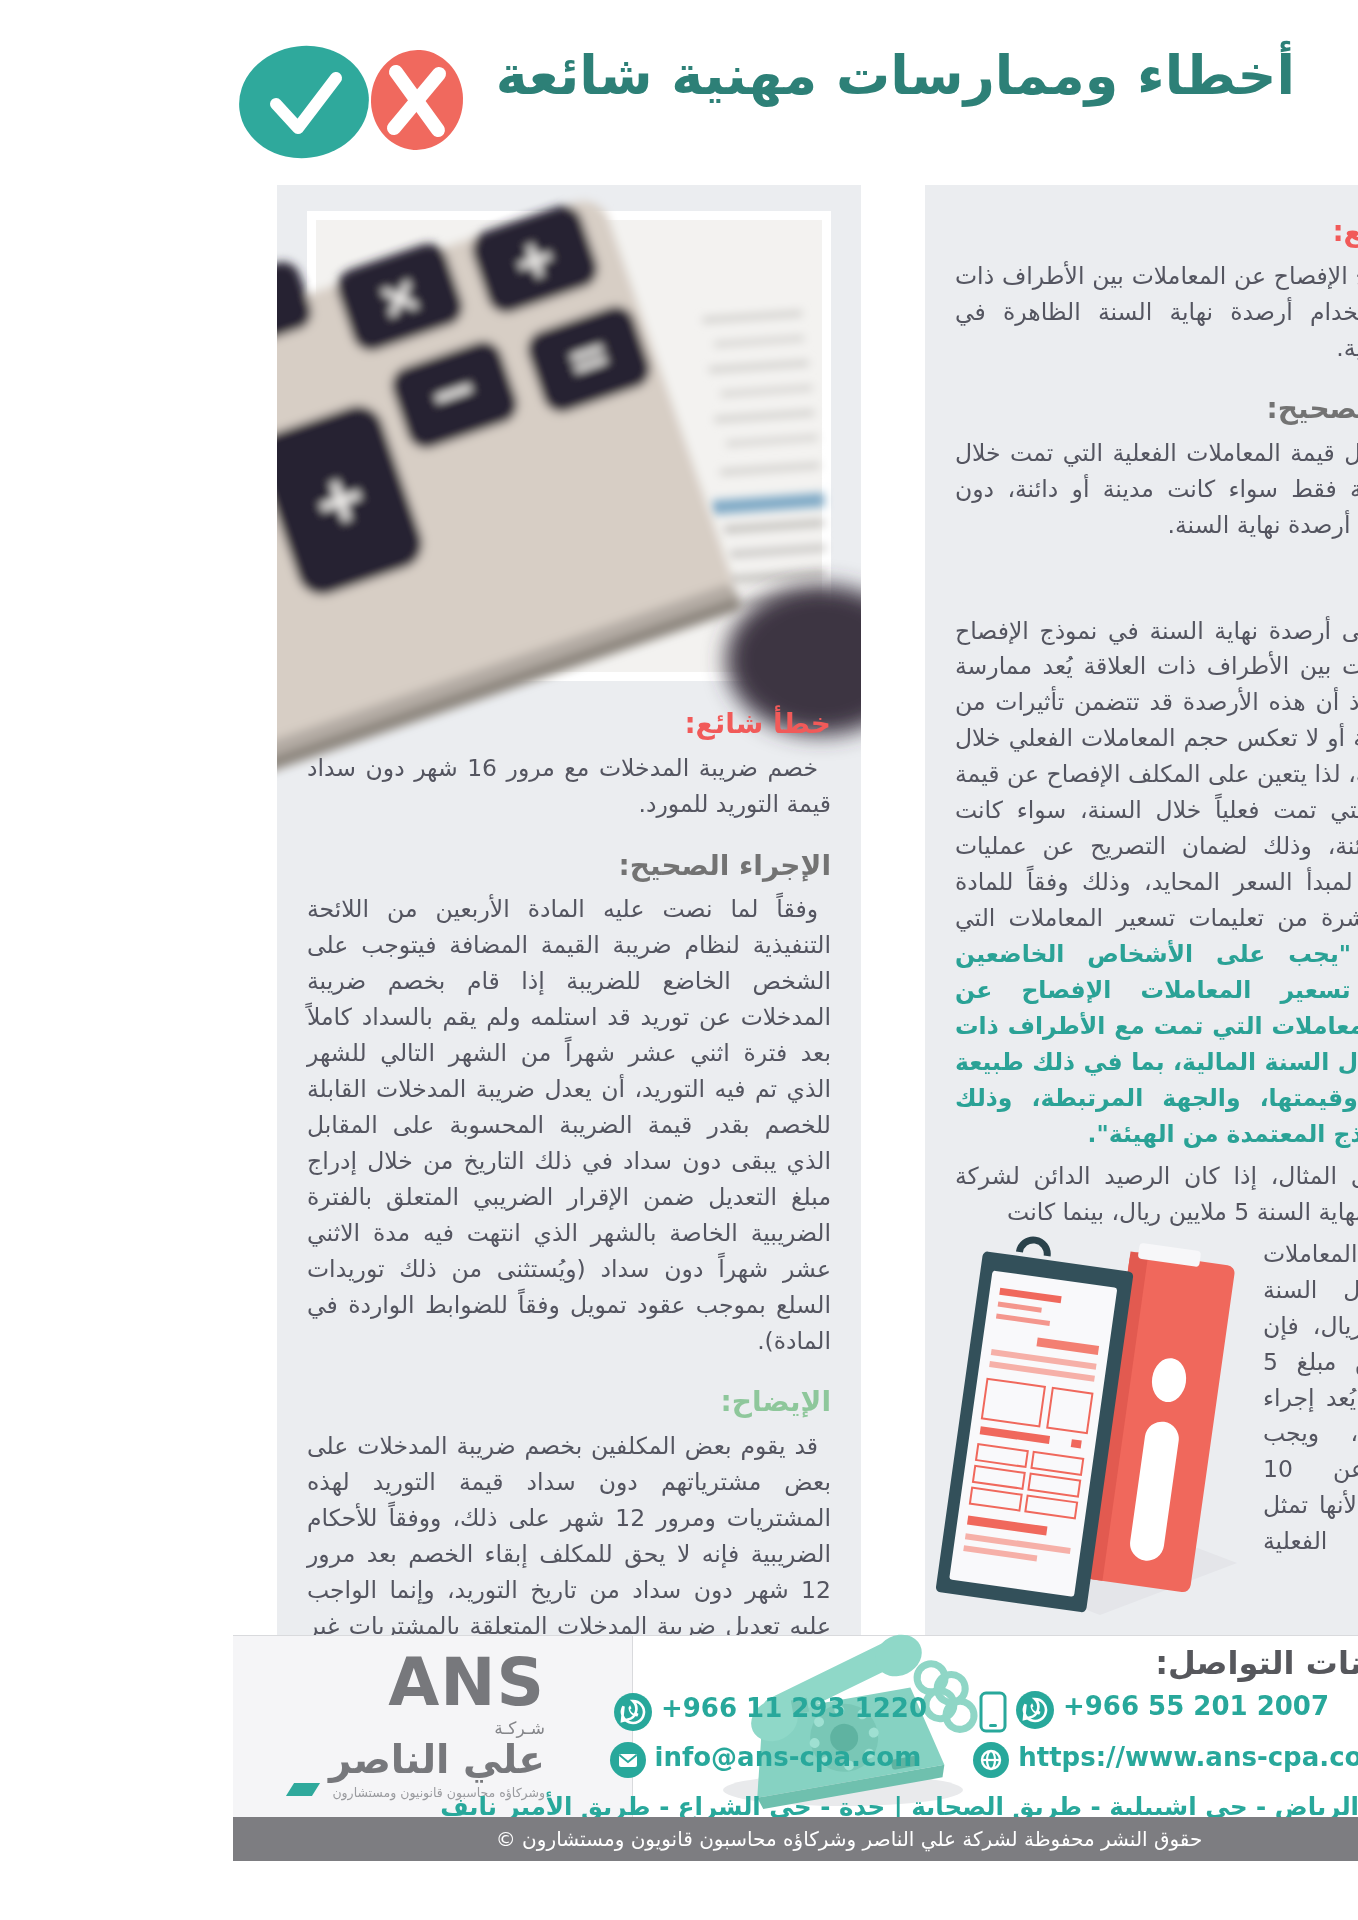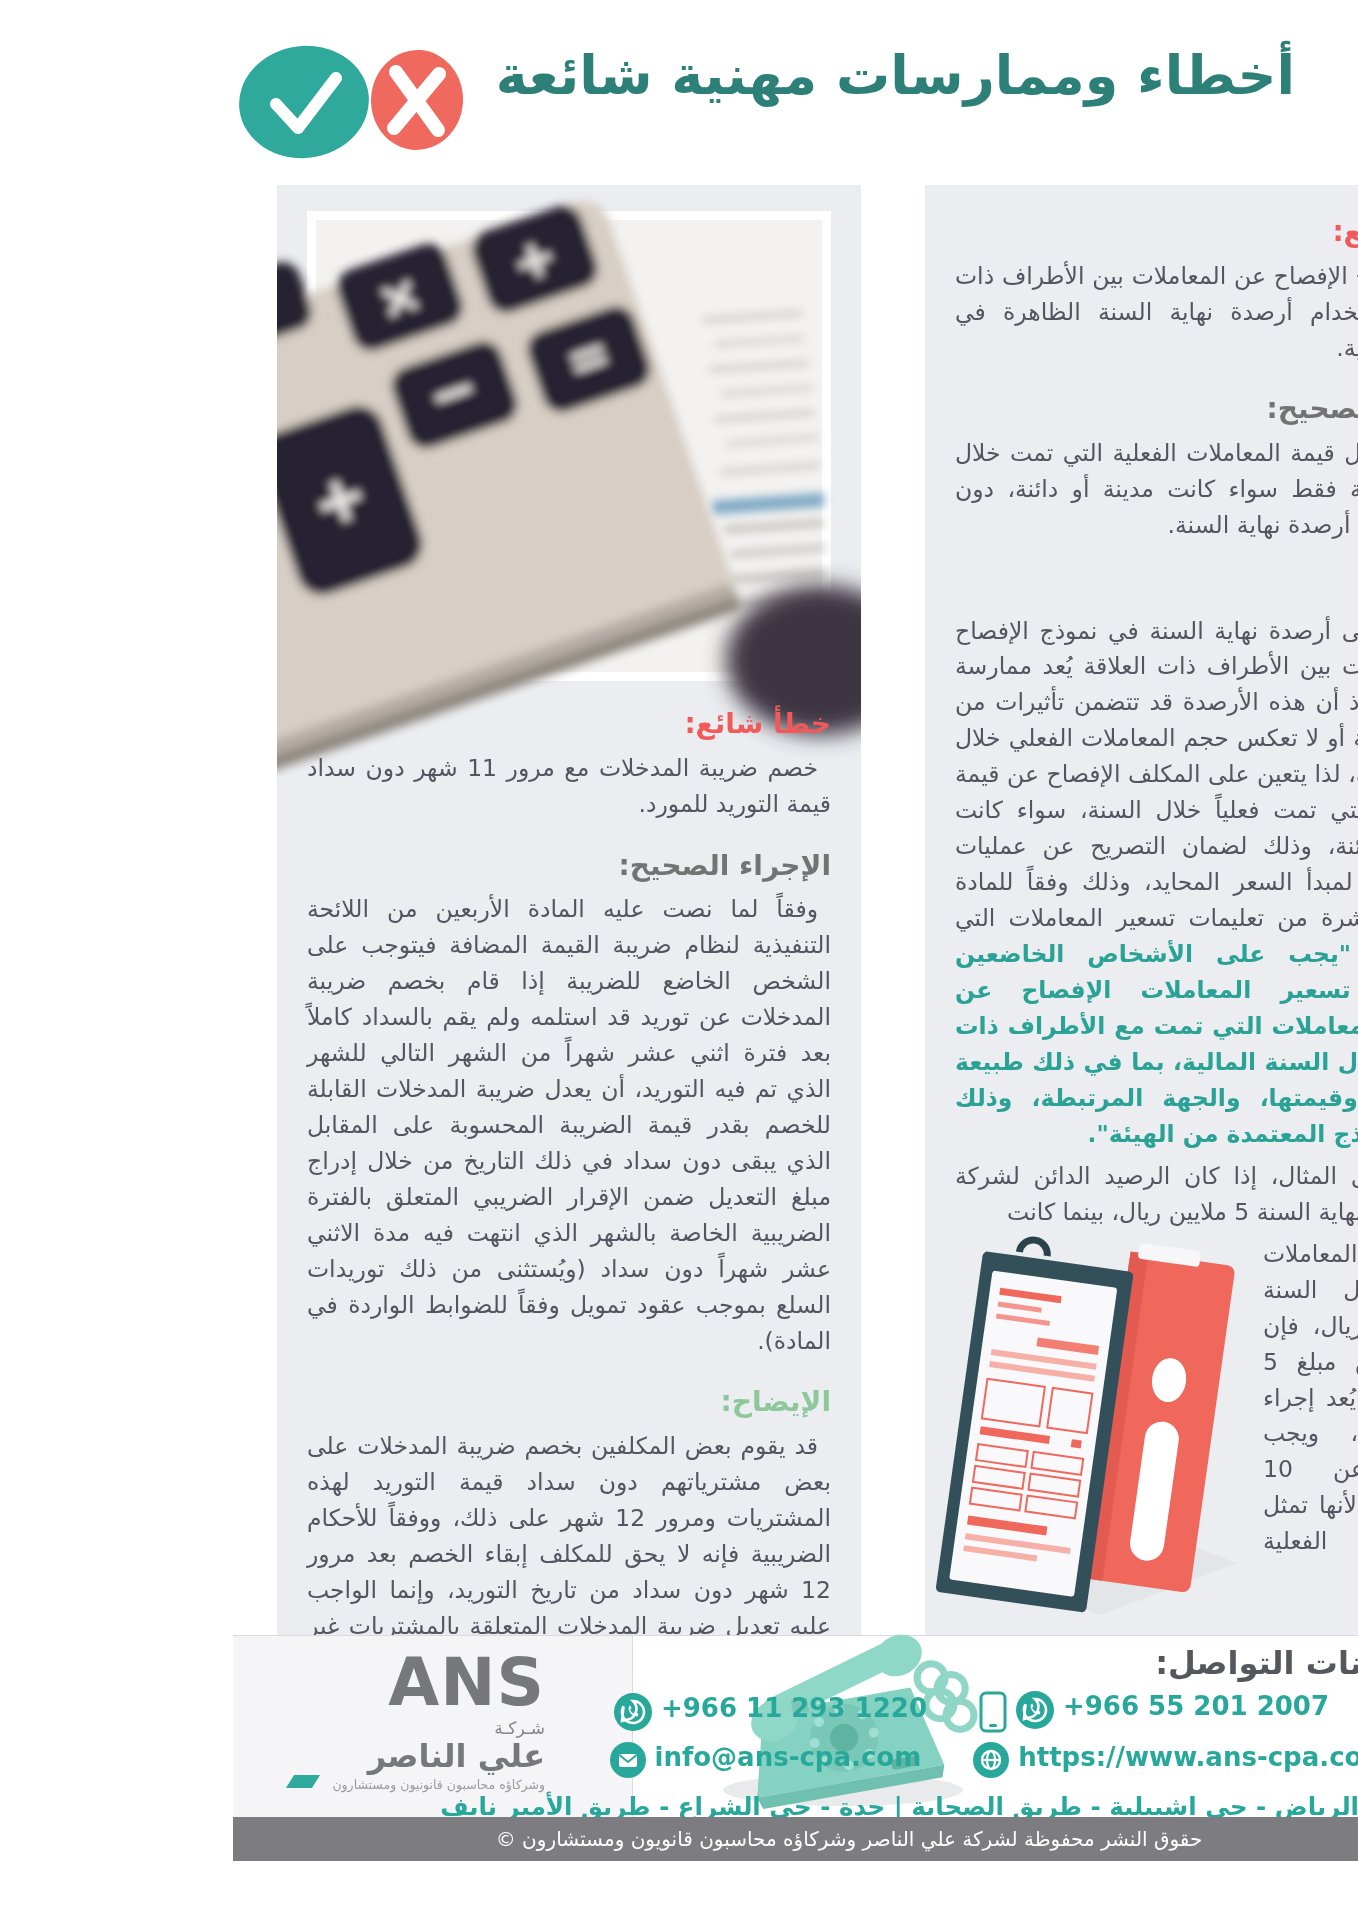--- a/index.html
+++ b/index.html
@@ -31,21 +31,21 @@
   
   .footer{position:absolute;top:1635px;left:63px;width:1232px;height:182px;background:#ffffff;border-top:1px solid #d9dadd;}
   .logo-section{position:absolute;left:0;top:0;bottom:0;width:400px;background:#f5f5f7;border-right:1px solid #d9dadd;box-sizing:border-box;}
   .gray-strip{position:absolute;right:0;top:0;width:58px;height:168px;background:#eef0f2;}
   .phone-illustration{position:absolute;left:415px;top:6px;width:390px;height:170px;}
 
   .logo-box{margin:14px auto 16px auto;width:225px;text-align:right;position:relative;color:#77787c;}
   .logo-mark{font-size:66px;font-weight:700;line-height:1;letter-spacing:1px;display:inline-block;position:relative;}
   .logo-accent{position:absolute;left:-30px;bottom:4px;width:26px;height:13px;background:#2fa99c;transform:skewX(-32deg);}
   .logo-small{font-size:17px;color:#85868a;letter-spacing:5px;margin-top:2px;}
-  .logo-name{font-size:32px;font-weight:700;line-height:1.15;color:#77787c;}
+  .logo-name{font-size:39px;font-weight:700;line-height:1.15;color:#77787c;}
   .logo-sub{font-size:12.5px;color:#9a9b9f;margin-top:2px;}
 
   .contact{position:absolute;right:66px;top:0;width:660px;direction:rtl;text-align:right;}
   .contact-title{margin:8px 0 0 0;font-size:32px;font-weight:700;color:#56575c;}
   .contact-row{display:flex;justify-content:flex-start;align-items:center;gap:52px;margin-top:9px;}
   .contact-row.row-phones{padding-left:0;padding-right:70px;}
   .cgroup{display:flex;direction:ltr;align-items:flex-start;gap:9px;}
   .cgroup .cval{font-size:26px;font-weight:600;color:#28a89b;white-space:nowrap;}
   .address-row{display:flex;align-items:center;gap:8px;margin-top:10px;}
   .address-ar{font-size:24.5px;font-weight:600;color:#28a89b;white-space:nowrap;}
@@ -178,21 +178,21 @@
             <text x="287" y="88" font-size="52">+</text>
             <text x="167" y="189" font-size="58">−</text>
             <text x="306" y="198" font-size="52">=</text>
             <text x="25" y="256" font-size="64">+</text>
           </g>
         </g>
       </svg>
     </div>
 
     <h2 class="h-red">خطأ شائع:</h2>
-    <p>خصم ضريبة المدخلات مع مرور 11 شهر دون سداد قيمة التوريد للمورد.</p>
+    <p>خصم ضريبة المدخلات مع مرور 16 شهر دون سداد قيمة التوريد للمورد.</p>
 
     <h2 class="h-teal">الإجراء الصحيح:</h2>
     <p>وفقاً لما نصت عليه المادة الأربعين من اللائحة التنفيذية لنظام ضريبة القيمة المضافة فيتوجب على الشخص الخاضع للضريبة إذا قام بخصم ضريبة المدخلات عن توريد قد استلمه ولم يقم بالسداد كاملاً بعد فترة اثني عشر شهراً من الشهر التالي للشهر الذي تم فيه التوريد، أن يعدل ضريبة المدخلات القابلة للخصم بقدر قيمة الضريبة المحسوبة على المقابل الذي يبقى دون سداد في ذلك التاريخ من خلال إدراج مبلغ التعديل ضمن الإقرار الضريبي المتعلق بالفترة الضريبية الخاصة بالشهر الذي انتهت فيه مدة الاثني عشر شهراً دون سداد (ويُستثنى من ذلك توريدات السلع بموجب عقود تمويل وفقاً للضوابط الواردة في المادة).</p>
 
     <h2 class="h-green">الإيضاح:</h2>
     <p>قد يقوم بعض المكلفين بخصم ضريبة المدخلات على بعض مشترياتهم دون سداد قيمة التوريد لهذه المشتريات ومرور 12 شهر على ذلك، ووفقاً للأحكام الضريبية فإنه لا يحق للمكلف إبقاء الخصم بعد مرور 12 شهر دون سداد من تاريخ التوريد، وإنما الواجب عليه تعديل ضريبة المدخلات المتعلقة بالمشتريات غير المسددة، ومن ثم يقوم بخصمها مرة أخرى عند السداد.</p>
   </section>
 
   <footer class="footer">
     <div class="logo-section">

